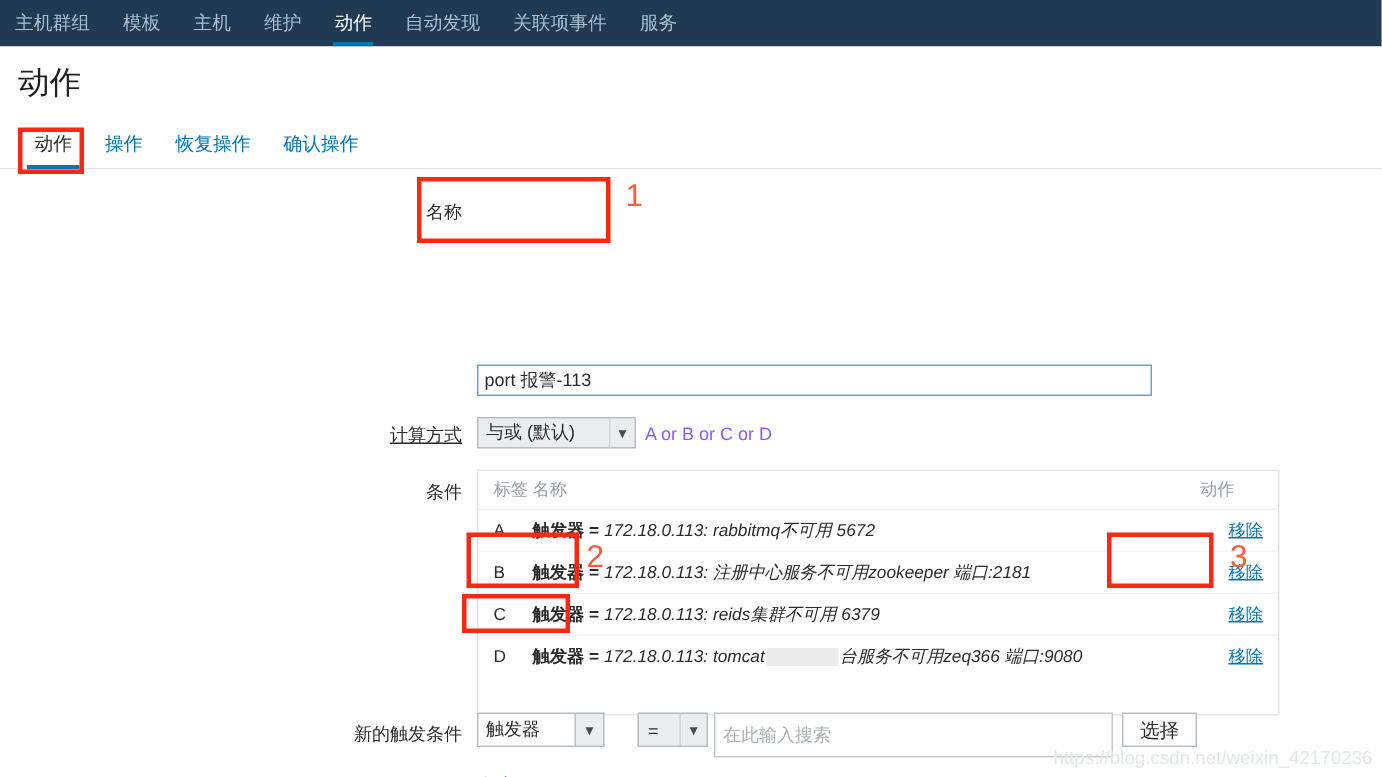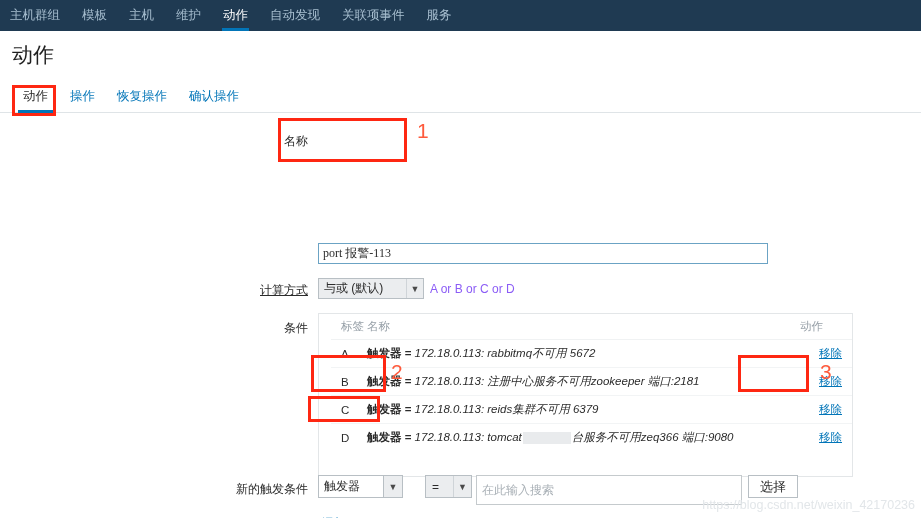--- a/index.html
+++ b/index.html
@@ -83,21 +83,21 @@
     width: 68px; text-align: right;
     font-size: 12px; color: #2b2b2b;
   }
   #input-name {
     position: absolute; left: 318px; top: 130px;
     width: 450px; height: 21px;
     border: 1px solid #6ba3c4;
     font-size: 12px; color: #2b2b2b;
     padding: 1px 4px;
     background: #fff;
-    font-family: Liberation Serif, serif;
+    font-family: Liberation Sans, sans-serif;
     outline: none;
   }
 
   
   #label-calc {
     position: absolute; left: 228px; top: 169px;
     width: 80px; text-align: right;
     font-size: 12px; color: #2b2b2b; text-decoration: underline;
   }
   #select-calc {
@@ -125,21 +125,20 @@
   #label-cond {
     position: absolute; left: 240px; top: 207px;
     width: 68px; text-align: right;
     font-size: 12px; color: #2b2b2b;
   }
   #cond-panel {
     position: absolute; left: 318px; top: 200px;
     width: 535px; height: 164px;
     border: 1px solid #e3e6e8;
     background: #ffffff;
-    padding-left: 12px;
   }
   #cond-table { width: 100%; border-collapse: collapse; }
   #cond-table th {
     font-size: 11.5px; color: #97a0a8; font-weight: normal;
     text-align: left; padding: 5px 0 5px 0;
     border-bottom: 1px solid #f0f2f3;
   }
   #cond-table td {
     font-size: 11.5px; color: #2b2b2b;
     padding: 6px 0;

